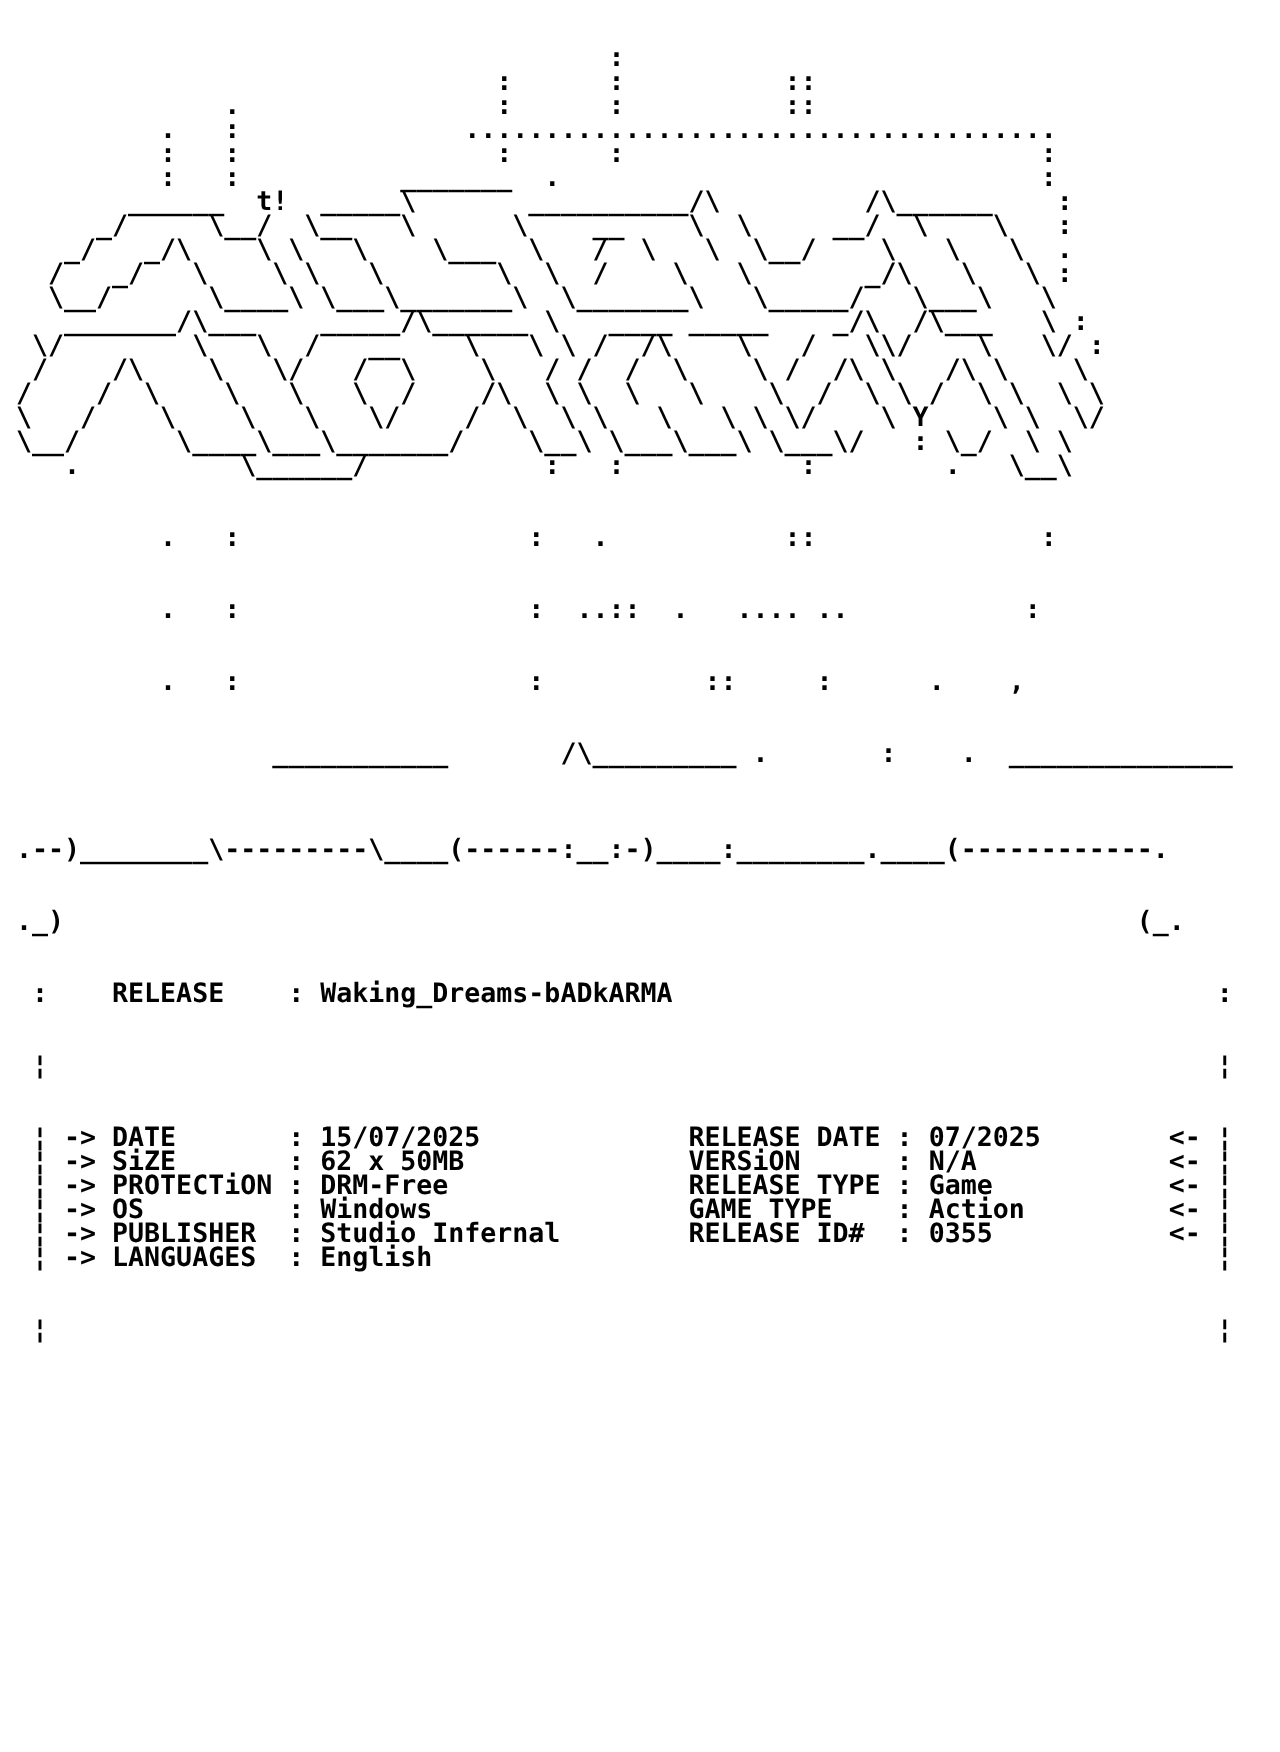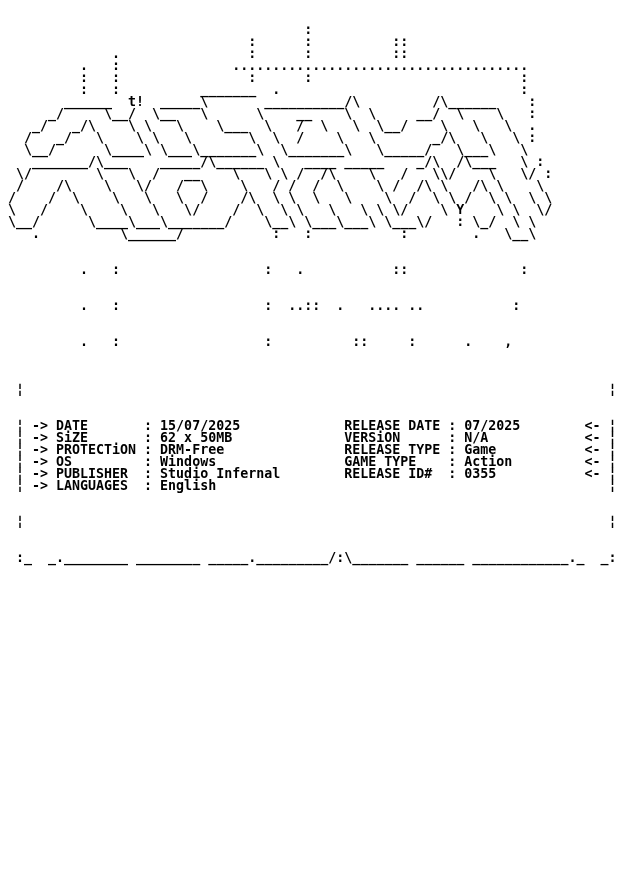--- a/index.html
+++ b/index.html
@@ -29,25 +29,28 @@
     _______/\___    _____/\______ \   ____ _____    _/\  /\___   \ :
   \/        \   \  /   __    \   \ \ /  /\    \   /   \\/    \   \/ :
   /    /\    \   \/   /  \    \   / /  /  \    \ /  /\ \   /\ \    \
  /    /  \    \   \   \  /    /\  \ \  \   \    \  /  \ \ /  \ \  \ \
  \   /    \    \   \   \/    /  \  \ \   \   \ \ \/    \ Y    \ \  \/
  \__/      \____\___\_______/    \__\ \___\___\ \___\/   : \_/  \ \
     .          \______/           :   :           :        .   \__\</pre>
   <pre>          .   :                  :   .           ::              :</pre>
   <pre>          .   :                  :  ..::  .   .... ..           :</pre>
   <pre>          .   :                  :          ::     :      .    ,</pre>
+  <pre>                 ___________       /\_________ .       :    .  ______________</pre>
 
+  <pre> .--)________\---------\____(------:__:-)____:________.____(------------.</pre>
+  <pre> ._)                                                                   (_.</pre>
+  <pre>  :    RELEASE    : Waking_Dreams-bADkARMA                                  :</pre>
   <pre>  ¦                                                                         ¦</pre>
   <div id="release-fields"><pre>  ¦ -&gt; DATE       : 15/07/2025             RELEASE DATE : 07/2025        &lt;- ¦</pre><pre>  ¦ -&gt; SiZE       : 62 x 50MB              VERSiON      : N/A            &lt;- ¦</pre><pre>  ¦ -&gt; PROTECTiON : DRM-Free               RELEASE TYPE : Game           &lt;- ¦</pre><pre>  ¦ -&gt; OS         : Windows                GAME TYPE    : Action         &lt;- ¦</pre><pre>  ¦ -&gt; PUBLISHER  : Studio Infernal        RELEASE ID#  : 0355           &lt;- ¦</pre><pre>  ¦ -&gt; LANGUAGES  : English                                                 ¦</pre></div>
   <pre>  ¦                                                                         ¦</pre>
-  <pre>  :_  _.________ ________ _____._________/:\_______ ______ ____________._  _:</pre>
   <pre> </pre>
 
   
   
   
   
   
   
   
   

